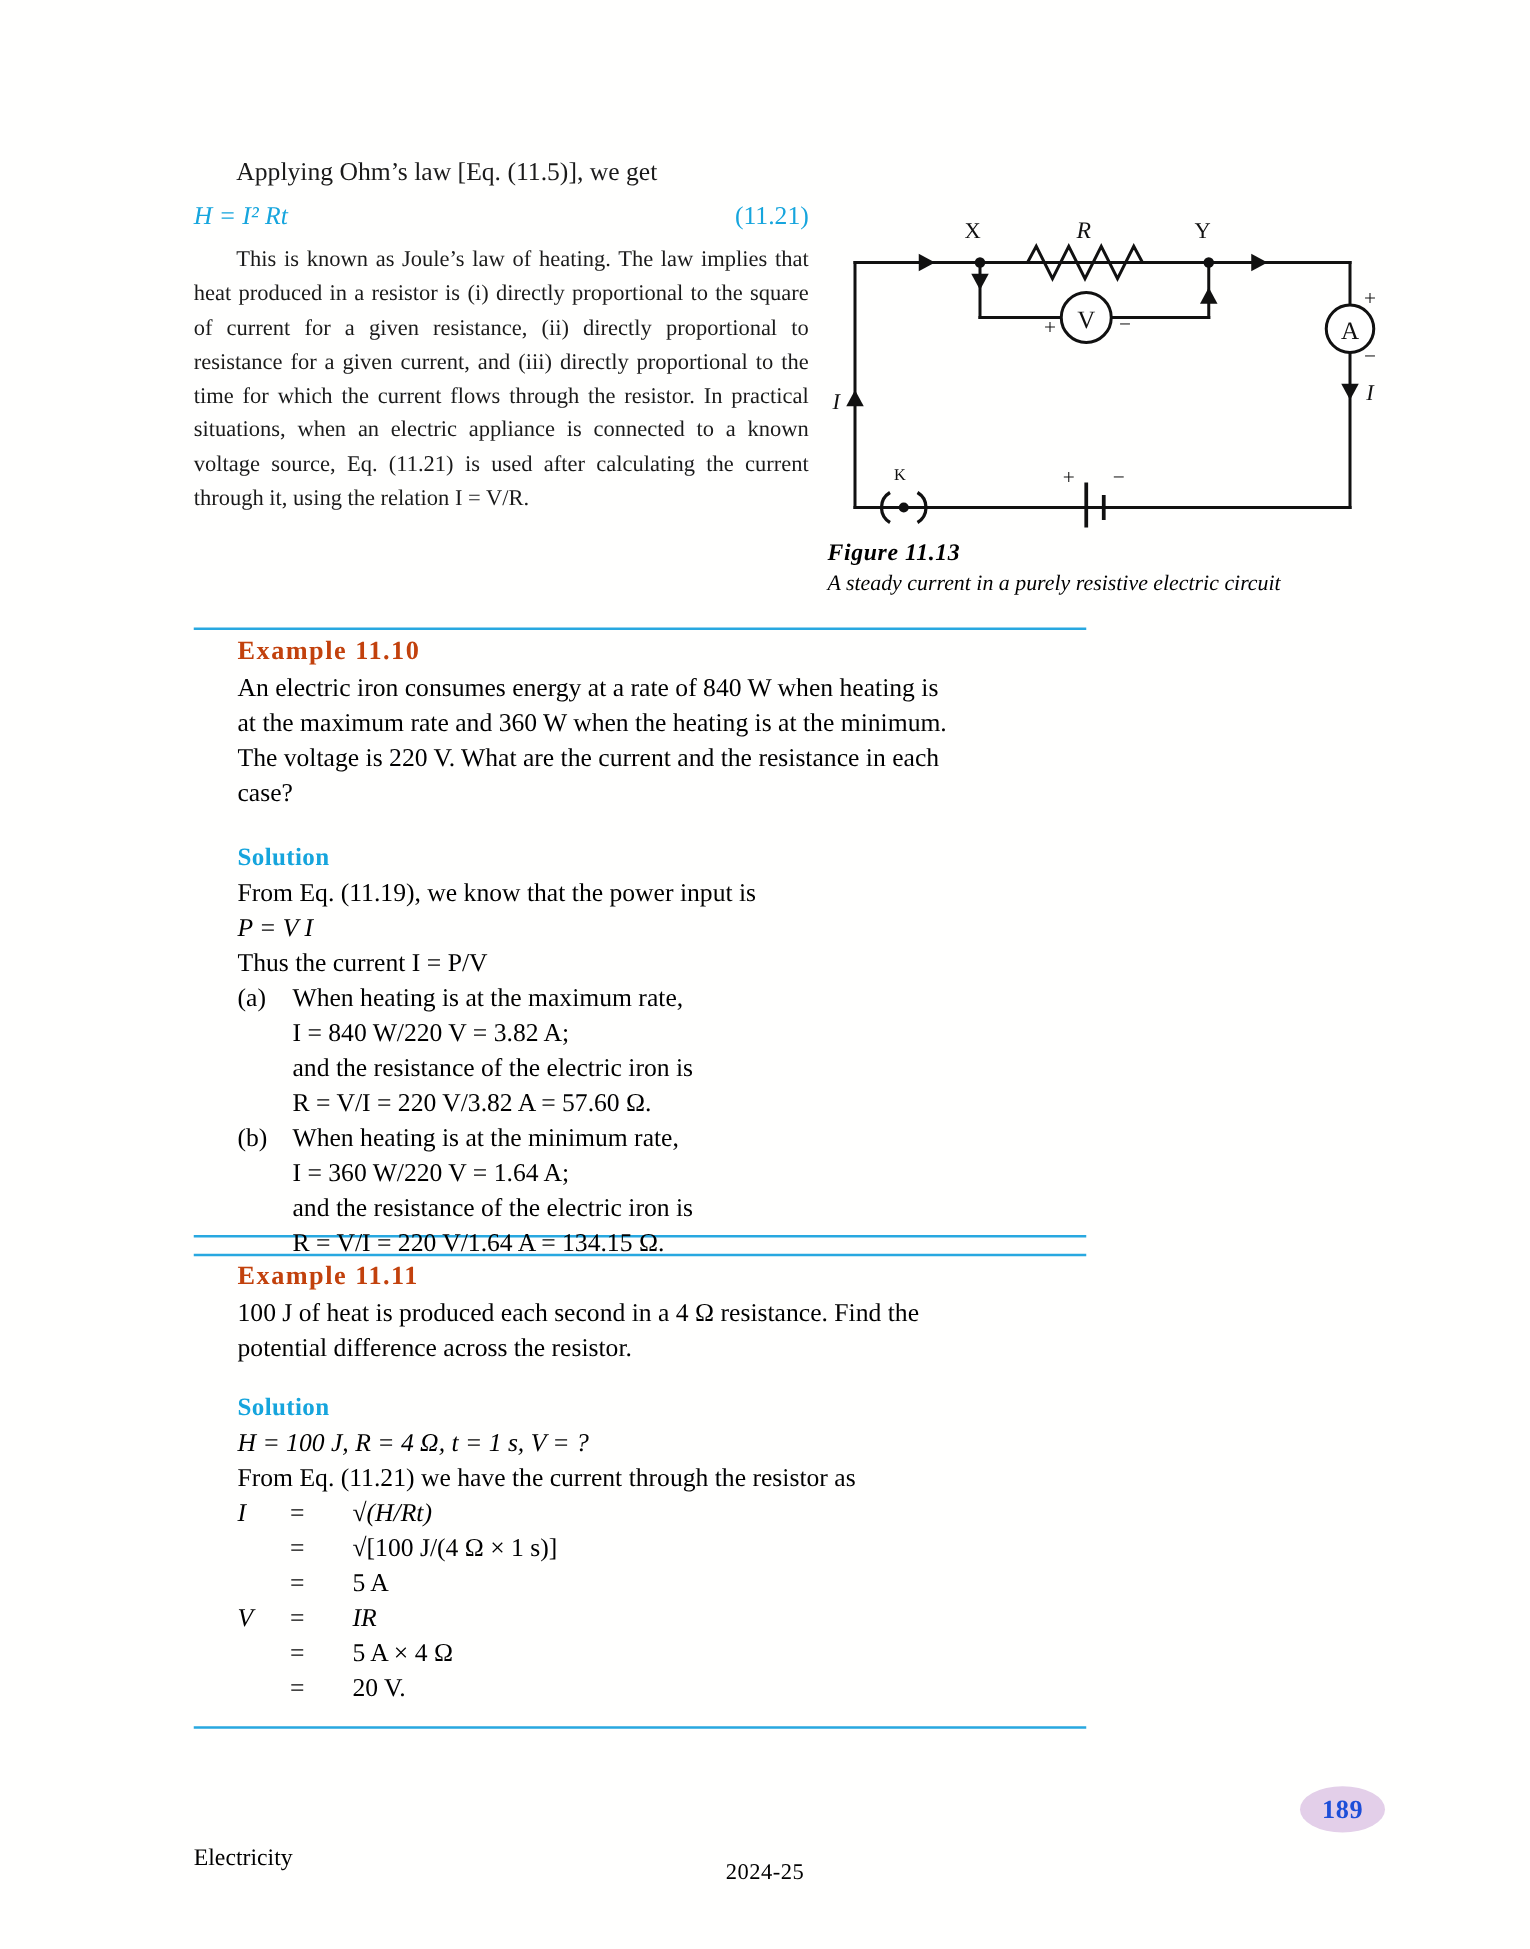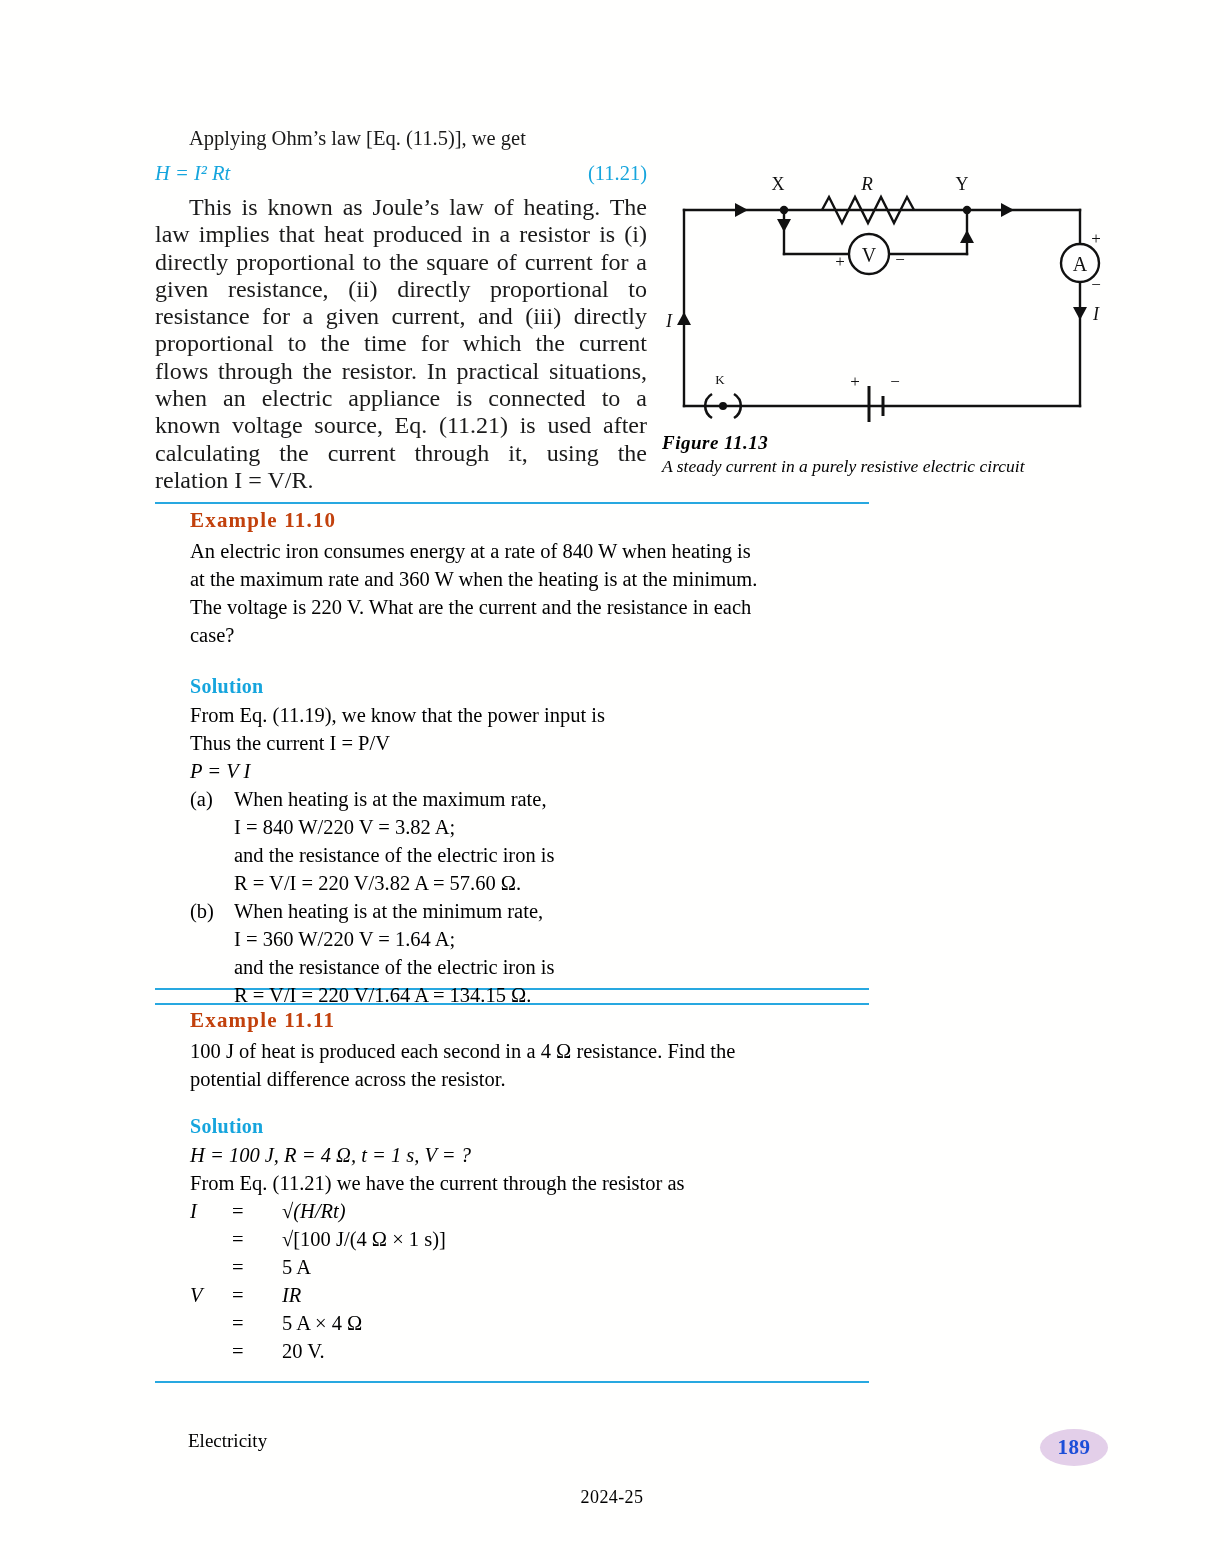--- a/index.html
+++ b/index.html
@@ -16,21 +16,21 @@
     overflow: hidden;
   }
   .page {
     position: absolute;
     inset: 0;
     background: #fffffe;
   }
 
   
   .para {
-    font-size: 24px;
+    font-size: 18px;
     line-height: 27.3px;
     text-align: justify;
     color: #1a1a1a;
   }
   .ital { font-style: italic; }
 
   
   #intro-col {
     position: absolute;
     left: 155px;
@@ -145,23 +145,22 @@
   
   .eqrow { display: flex; white-space: nowrap; }
   .eqrow .c1 { width: 42px; flex: 0 0 42px; font-style: italic; }
   .eqrow .c2 { width: 50px; flex: 0 0 50px; }
   .eqrow .c3 { flex: 1; }
 
   
   #footer-chapter {
     position: absolute;
     left: 155px;
-    top: 1430px;
+    top: 1476px;
     font-size: 19px;
-    margin-left: 33px;
   }
   #page-badge {
     position: absolute;
     left: 1040px;
     top: 1429px;
     width: 68px;
     height: 37px;
     border-radius: 50%;
     background: #e3cfe9;
     display: flex;
@@ -292,22 +291,22 @@
       <span class="ln">An electric iron consumes energy at a rate of 840 W when heating is</span>
       <span class="ln">at the maximum rate and 360 W when the heating is at the minimum.</span>
       <span class="ln">The voltage is 220 V. What are the current and the resistance in each</span>
       <span class="ln">case?</span>
     </div>
 
     <div id="ex1110-sol">
       <div class="sol-head">Solution</div>
       <div class="ex-body">
         <span class="ln">From Eq. (11.19), we know that the power input is</span>
+        <span class="ln ital">P = V I</span>
         <span class="ln">Thus the current I = P/V</span>
-        <span class="ln ital">P = V I</span>
       </div>
 
       <div class="ex-body">
         <div class="stepitem">
           <span class="lbl">(a)</span>
           <span class="content">When heating is at the maximum rate,</span>
         </div>
         <div class="sub">I = 840 W/220 V = 3.82 A;</div>
         <div class="sub">and the resistance of the electric iron is</div>
         <div class="sub">R = V/I = 220 V/3.82 A = 57.60 Ω.</div>

